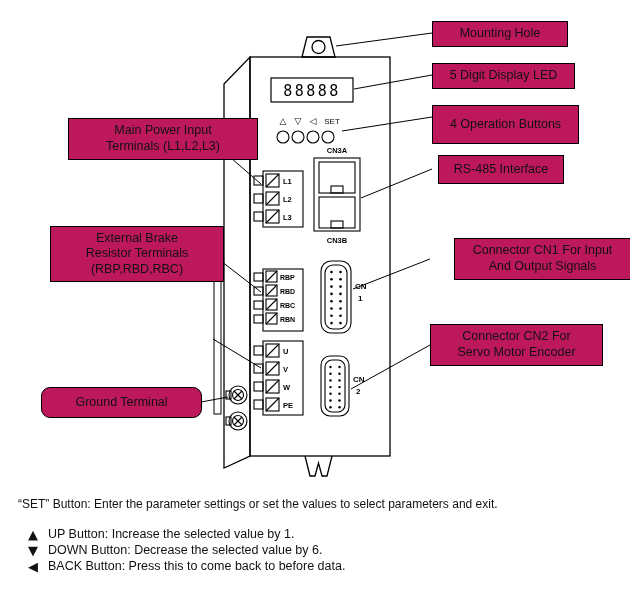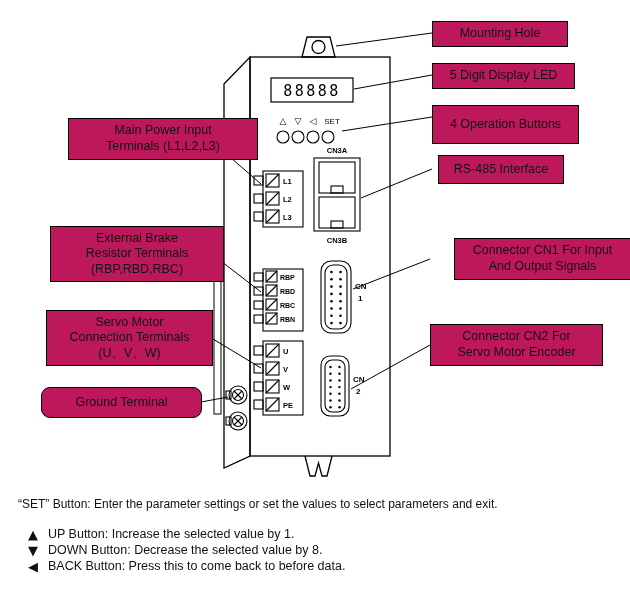--- a/index.html
+++ b/index.html
@@ -214,33 +214,30 @@
   <div class="callout" style="left:432px; top:155px; width:126px; height:29px;margin-left:6px;">RS-485 Interface</div>
   <div class="callout" style="left:430px; top:238px; width:177px; height:42px;margin-left:24px;">Connector CN1 For Input
 And Output Signals</div>
   <div class="callout" style="left:430px; top:324px; width:173px; height:42px;">Connector CN2 For
 Servo Motor Encoder</div>
   <div class="callout" style="left:57px;  top:118px; width:190px; height:42px;margin-left:11px;">Main Power Input
 Terminals (L1,L2,L3)</div>
   <div class="callout" style="left:50px;  top:226px; width:174px; height:56px;">External Brake
 Resistor  Terminals
 (RBP,RBD,RBC)</div>
-  <div class="callout" style="left:46px;  top:310px; width:167px; height:56px;">Servo Motor
-Connection Terminals
-(U、V、W)</div>
   <div class="callout" style="left:41px;  top:387px; width:161px; height:31px;border-radius:9px;">Ground Terminal</div>
 
   <div class="note" style="left:18px; top:497px; width:600px;">“SET” Button: Enter the parameter settings or set the values to select parameters and exit.</div>
 
   <div class="bullet" style="left:28px; top:527px;">
     <span class="tri">▲</span>
     <span>UP Button: Increase the selected value by 1.</span>
   </div>
   <div class="bullet" style="left:28px; top:543px;">
     <span class="tri">▼</span>
-    <span>DOWN Button: Decrease the selected value by 8.</span>
+    <span>DOWN Button: Decrease the selected value by 6.</span>
   </div>
   <div class="bullet" style="left:28px; top:559px;">
     <span class="tri">◀</span>
     <span>BACK Button: Press this to come back to before data.</span>
   </div>
 
 </div>
 
 </body></html>

